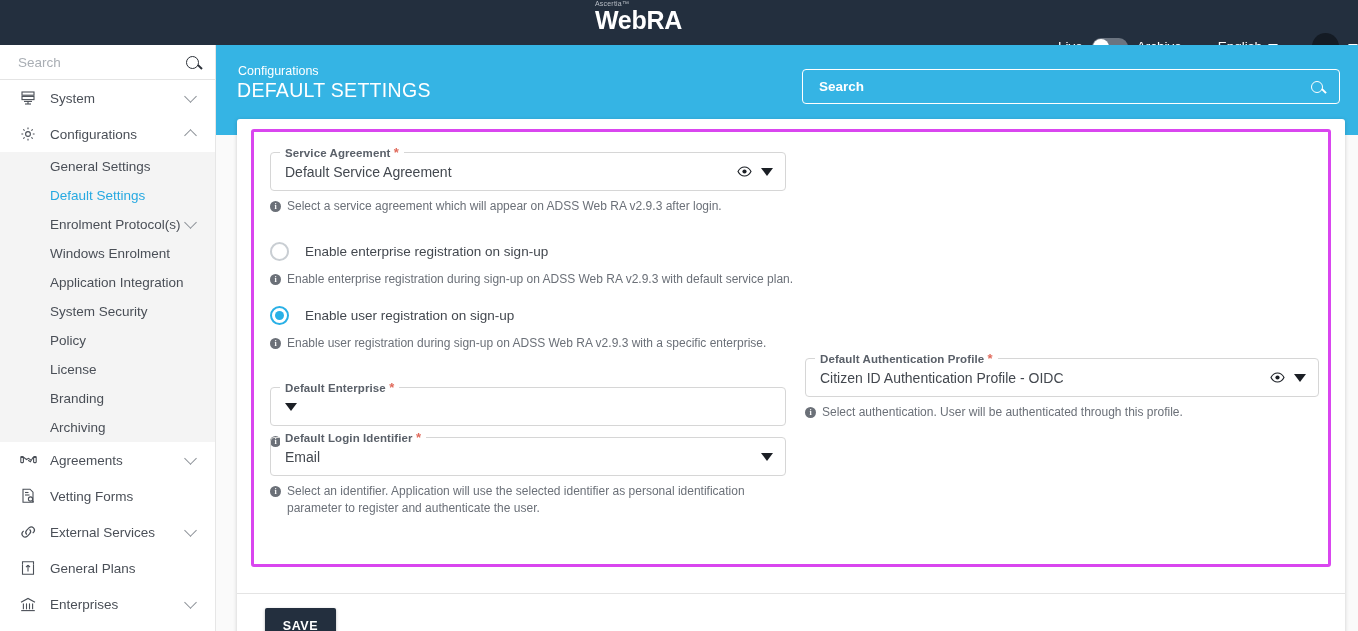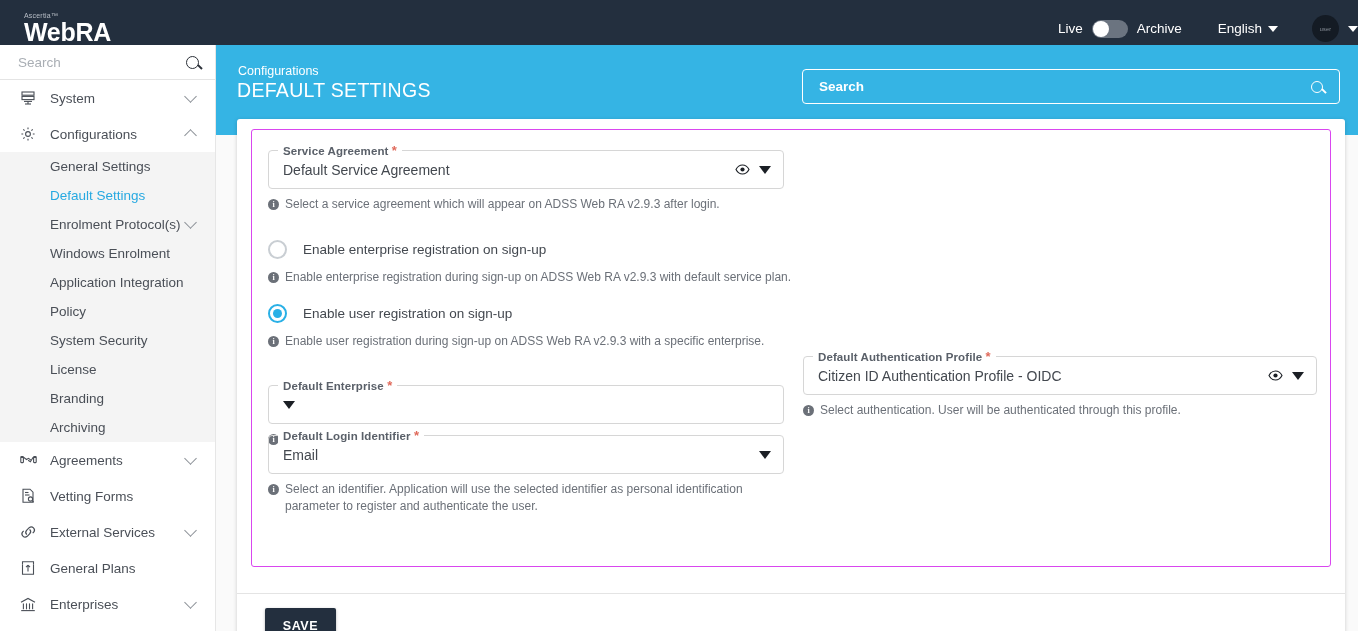--- a/index.html
+++ b/index.html
@@ -10,21 +10,21 @@
     background: #ffffff;
     font-family: "Liberation Sans", sans-serif;
     -webkit-font-smoothing: antialiased;
   }
 
   
   .topbar {
     position: absolute; top: 0; left: 0;
     width: 1358px; height: 57px;
     background: #232f3e;
-    display: flex; align-items: center;
+    display: flex; align-items: center; flex-direction: column;
   }
   .brand { width: 216px; padding-left: 24px; }
   .brand-sup {
     color: #b9bfc7; font-size: 7px; letter-spacing: .2px;
     line-height: 8px; margin-bottom: -1px;
   }
   .brand-name {
     color: #ffffff; font-size: 25px; font-weight: bold;
     letter-spacing: -0.3px; line-height: 26px;
   }
@@ -147,21 +147,21 @@
 
   .card {
     position: absolute; left: 21px; top: 74px;
     width: 1108px; height: 537px;
     background: #ffffff; border-radius: 3px;
     box-shadow: 0 1px 4px rgba(0,0,0,.18);
   }
   .inner-panel {
     position: absolute; left: 14px; top: 10px;
     width: 1080px; height: 438px;
-    border: 1px solid #d946ef; border-radius: 3px;
+    border: 3px solid #d946ef; border-radius: 3px;
   }
   .divider {
     position: absolute; left: 0; top: 474px;
     width: 1108px; height: 1px; background: #e4e4e4;
   }
   .save-btn {
     position: absolute; left: 28px; top: 489px;
     width: 71px; height: 35px;
     background: #232f3e; color: #ffffff;
     font-size: 12.5px; font-weight: bold; letter-spacing: .6px;
@@ -291,24 +291,24 @@
       <span class="lbl">Enrolment Protocol(s)</span>
       <span class="chev"></span>
     </div>
     <div class="sub-item">
       <span class="lbl">Windows Enrolment</span>
     </div>
     <div class="sub-item">
       <span class="lbl">Application Integration</span>
     </div>
     <div class="sub-item">
+      <span class="lbl">System Security</span>
+    </div>
+    <div class="sub-item">
       <span class="lbl">Policy</span>
-    </div>
-    <div class="sub-item">
-      <span class="lbl">System Security</span>
     </div>
     <div class="sub-item">
       <span class="lbl">License</span>
     </div>
     <div class="sub-item">
       <span class="lbl">Branding</span>
     </div>
     <div class="sub-item">
       <span class="lbl">Archiving</span>
     </div>

